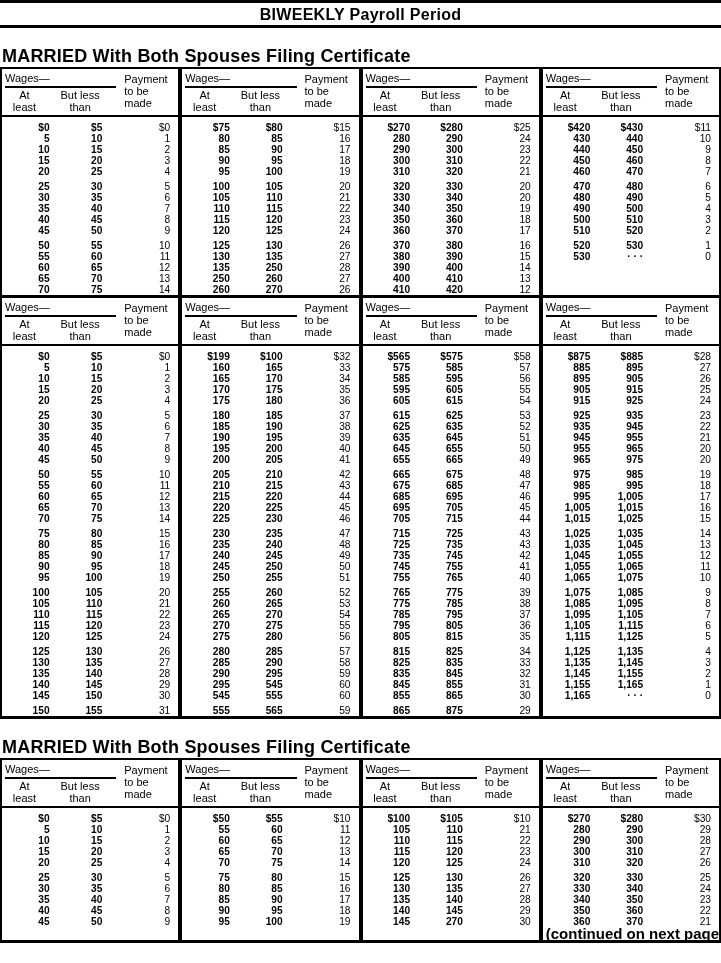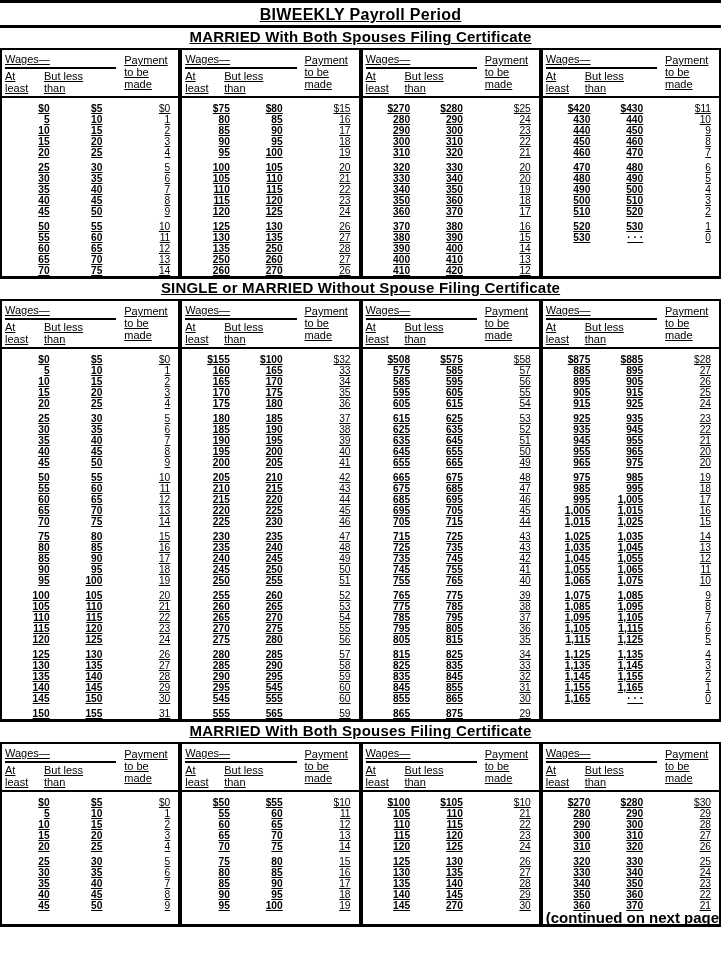--- a/index.html
+++ b/index.html
@@ -6,39 +6,38 @@
   .page{
     position:relative;
     width:721px;height:963px;
     margin:0 auto;
     background:#ffffff;
     color:#000;
     font-family:"Liberation Sans", sans-serif;
     box-sizing:border-box;
     overflow:hidden;
   }
-  section{display:block;text-decoration:underline;}
+  section{display:block;}
   .period-title{
     text-align:center;
     font-weight:bold;
     font-size:16px;
     line-height:19px;
     padding:2px 0 1px 0;
     border-bottom:3px solid #000;
     letter-spacing:.3px;
   }
   .period-title.first{border-top:3px solid #000;}
   .filing-title{
     font-weight:bold;
-    font-size:15px;
+    font-size:18px;
     line-height:18px;
-    padding:0 2px 2px 2px;
+    padding:19px 2px 2px 2px;
     border-bottom:2px solid #000;
     letter-spacing:.2px;
-    text-align:center;
   }
   .panels{
     display:flex;
     align-items:stretch;
     border-left:2px solid #000;
     border-right:2px solid #000;
     border-bottom:3px solid #000;
     box-sizing:border-box;
   }
   .panel{
@@ -55,21 +54,21 @@
     font-size:11px;
     line-height:12px;
   }
   .hdr-top{display:flex;gap:8px;}
   .hdr-left{width:69%;}
   .wages-label{
     border-bottom:2px solid #000;
     padding-bottom:2px;
     margin-bottom:1px;
   }
-  .hdr-cols{display:flex;}
+  .hdr-cols{display:flex;text-align:center;}
   .hdr-col1{width:35%;}
   .hdr-col2{width:65%;}
   .hdr-right{
     width:31%;
     padding-top:1px;
   }
   .rows{padding-top:5px;flex:1 1 auto;display:flex;flex-direction:column;}
   .row{
     display:flex;
     line-height:11px;
@@ -444,21 +443,20 @@
               <span class="c1">530</span>
               <span class="c2">· · ·</span>
               <span class="c3">0</span>
             </div>
           </div>
         </div>
     </div>
   </section>
 
   <section>
-    <div class="filing-title">SINGLE or MARRIED Without Spouse Filing Certificate</div>
     <div class="panels">
       <div class="panel">
           <div class="panel-hdr">
             <div class="hdr-top">
               <div class="hdr-left">
                 <div class="wages-label">Wages—</div>
                 <div class="hdr-cols">
                   <div class="hdr-col1">At<br>least</div>
                   <div class="hdr-col2">But less<br>than</div>
                 </div>
@@ -632,21 +630,21 @@
                 <div class="hdr-cols">
                   <div class="hdr-col1">At<br>least</div>
                   <div class="hdr-col2">But less<br>than</div>
                 </div>
               </div>
               <div class="hdr-right">Payment<br>to be<br>made</div>
             </div>
           </div>
           <div class="rows">
             <div class="row">
-              <span class="c1">$155</span>
+              <span class="c1">$199</span>
               <span class="c2">$100</span>
               <span class="c3">$32</span>
             </div>
             <div class="row">
               <span class="c1">160</span>
               <span class="c2">165</span>
               <span class="c3">33</span>
             </div>
             <div class="row">
               <span class="c1">165</span>
@@ -803,21 +801,21 @@
                 <div class="hdr-cols">
                   <div class="hdr-col1">At<br>least</div>
                   <div class="hdr-col2">But less<br>than</div>
                 </div>
               </div>
               <div class="hdr-right">Payment<br>to be<br>made</div>
             </div>
           </div>
           <div class="rows">
             <div class="row">
-              <span class="c1">$508</span>
+              <span class="c1">$565</span>
               <span class="c2">$575</span>
               <span class="c3">$58</span>
             </div>
             <div class="row">
               <span class="c1">575</span>
               <span class="c2">585</span>
               <span class="c3">57</span>
             </div>
             <div class="row">
               <span class="c1">585</span>

